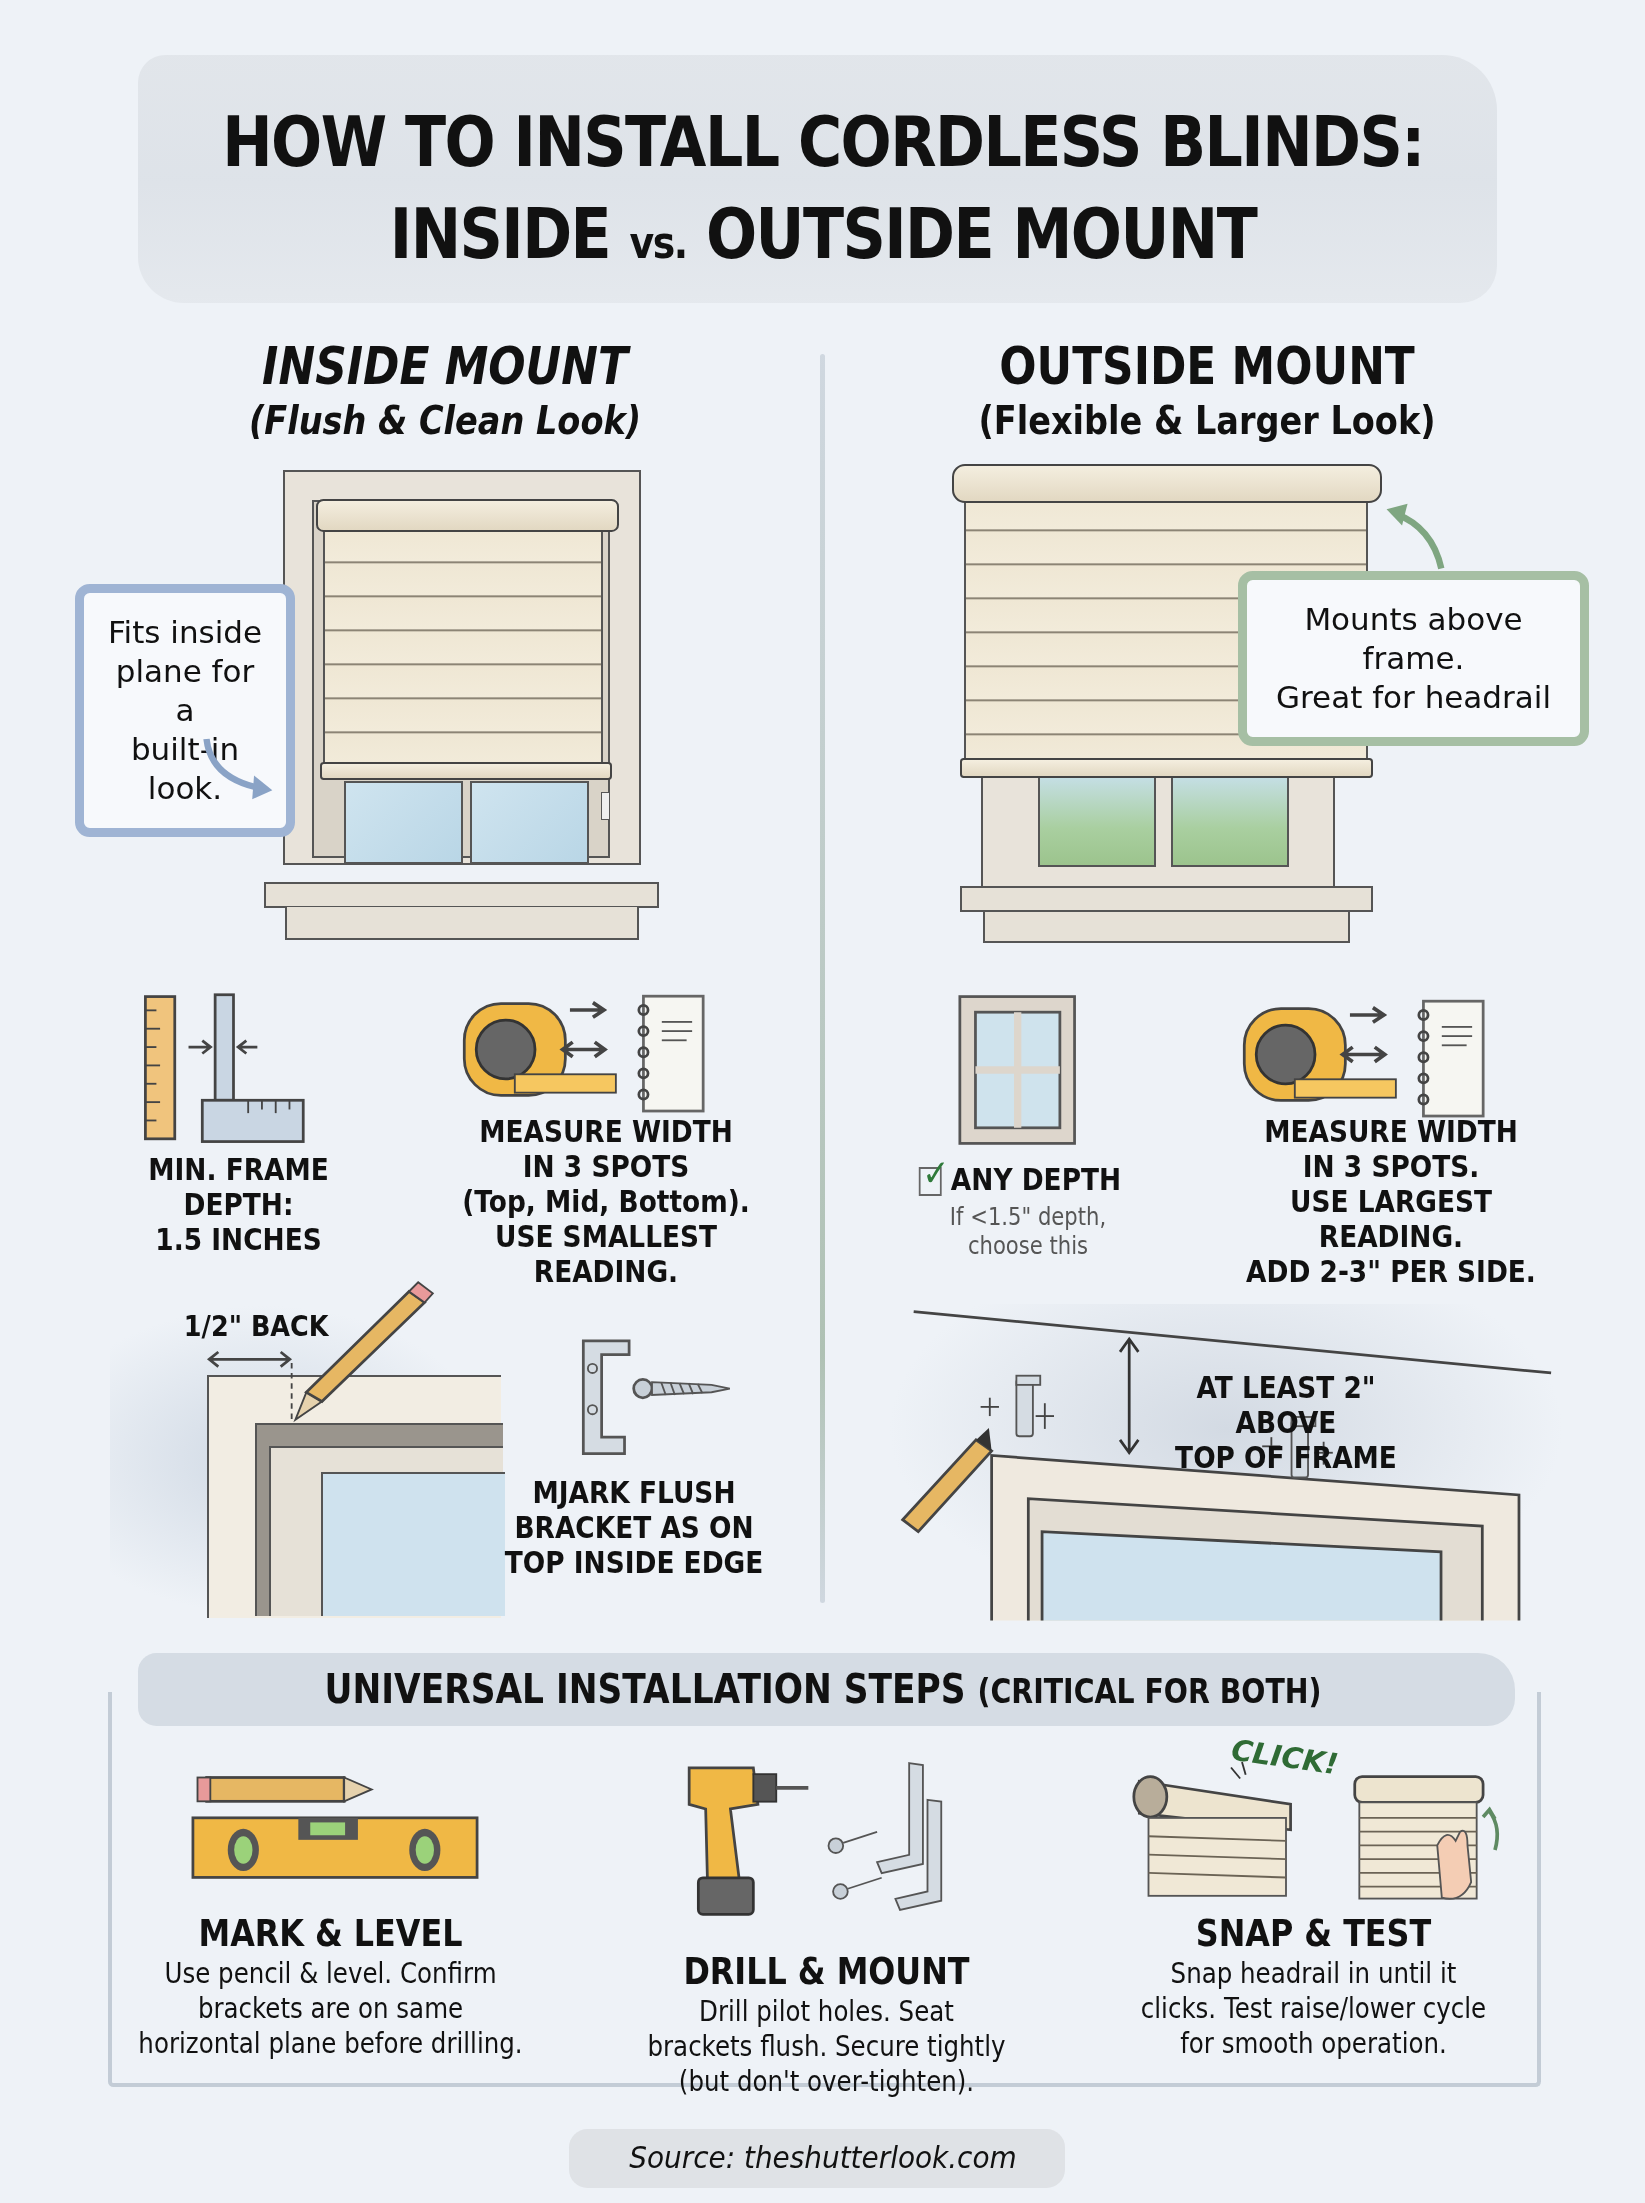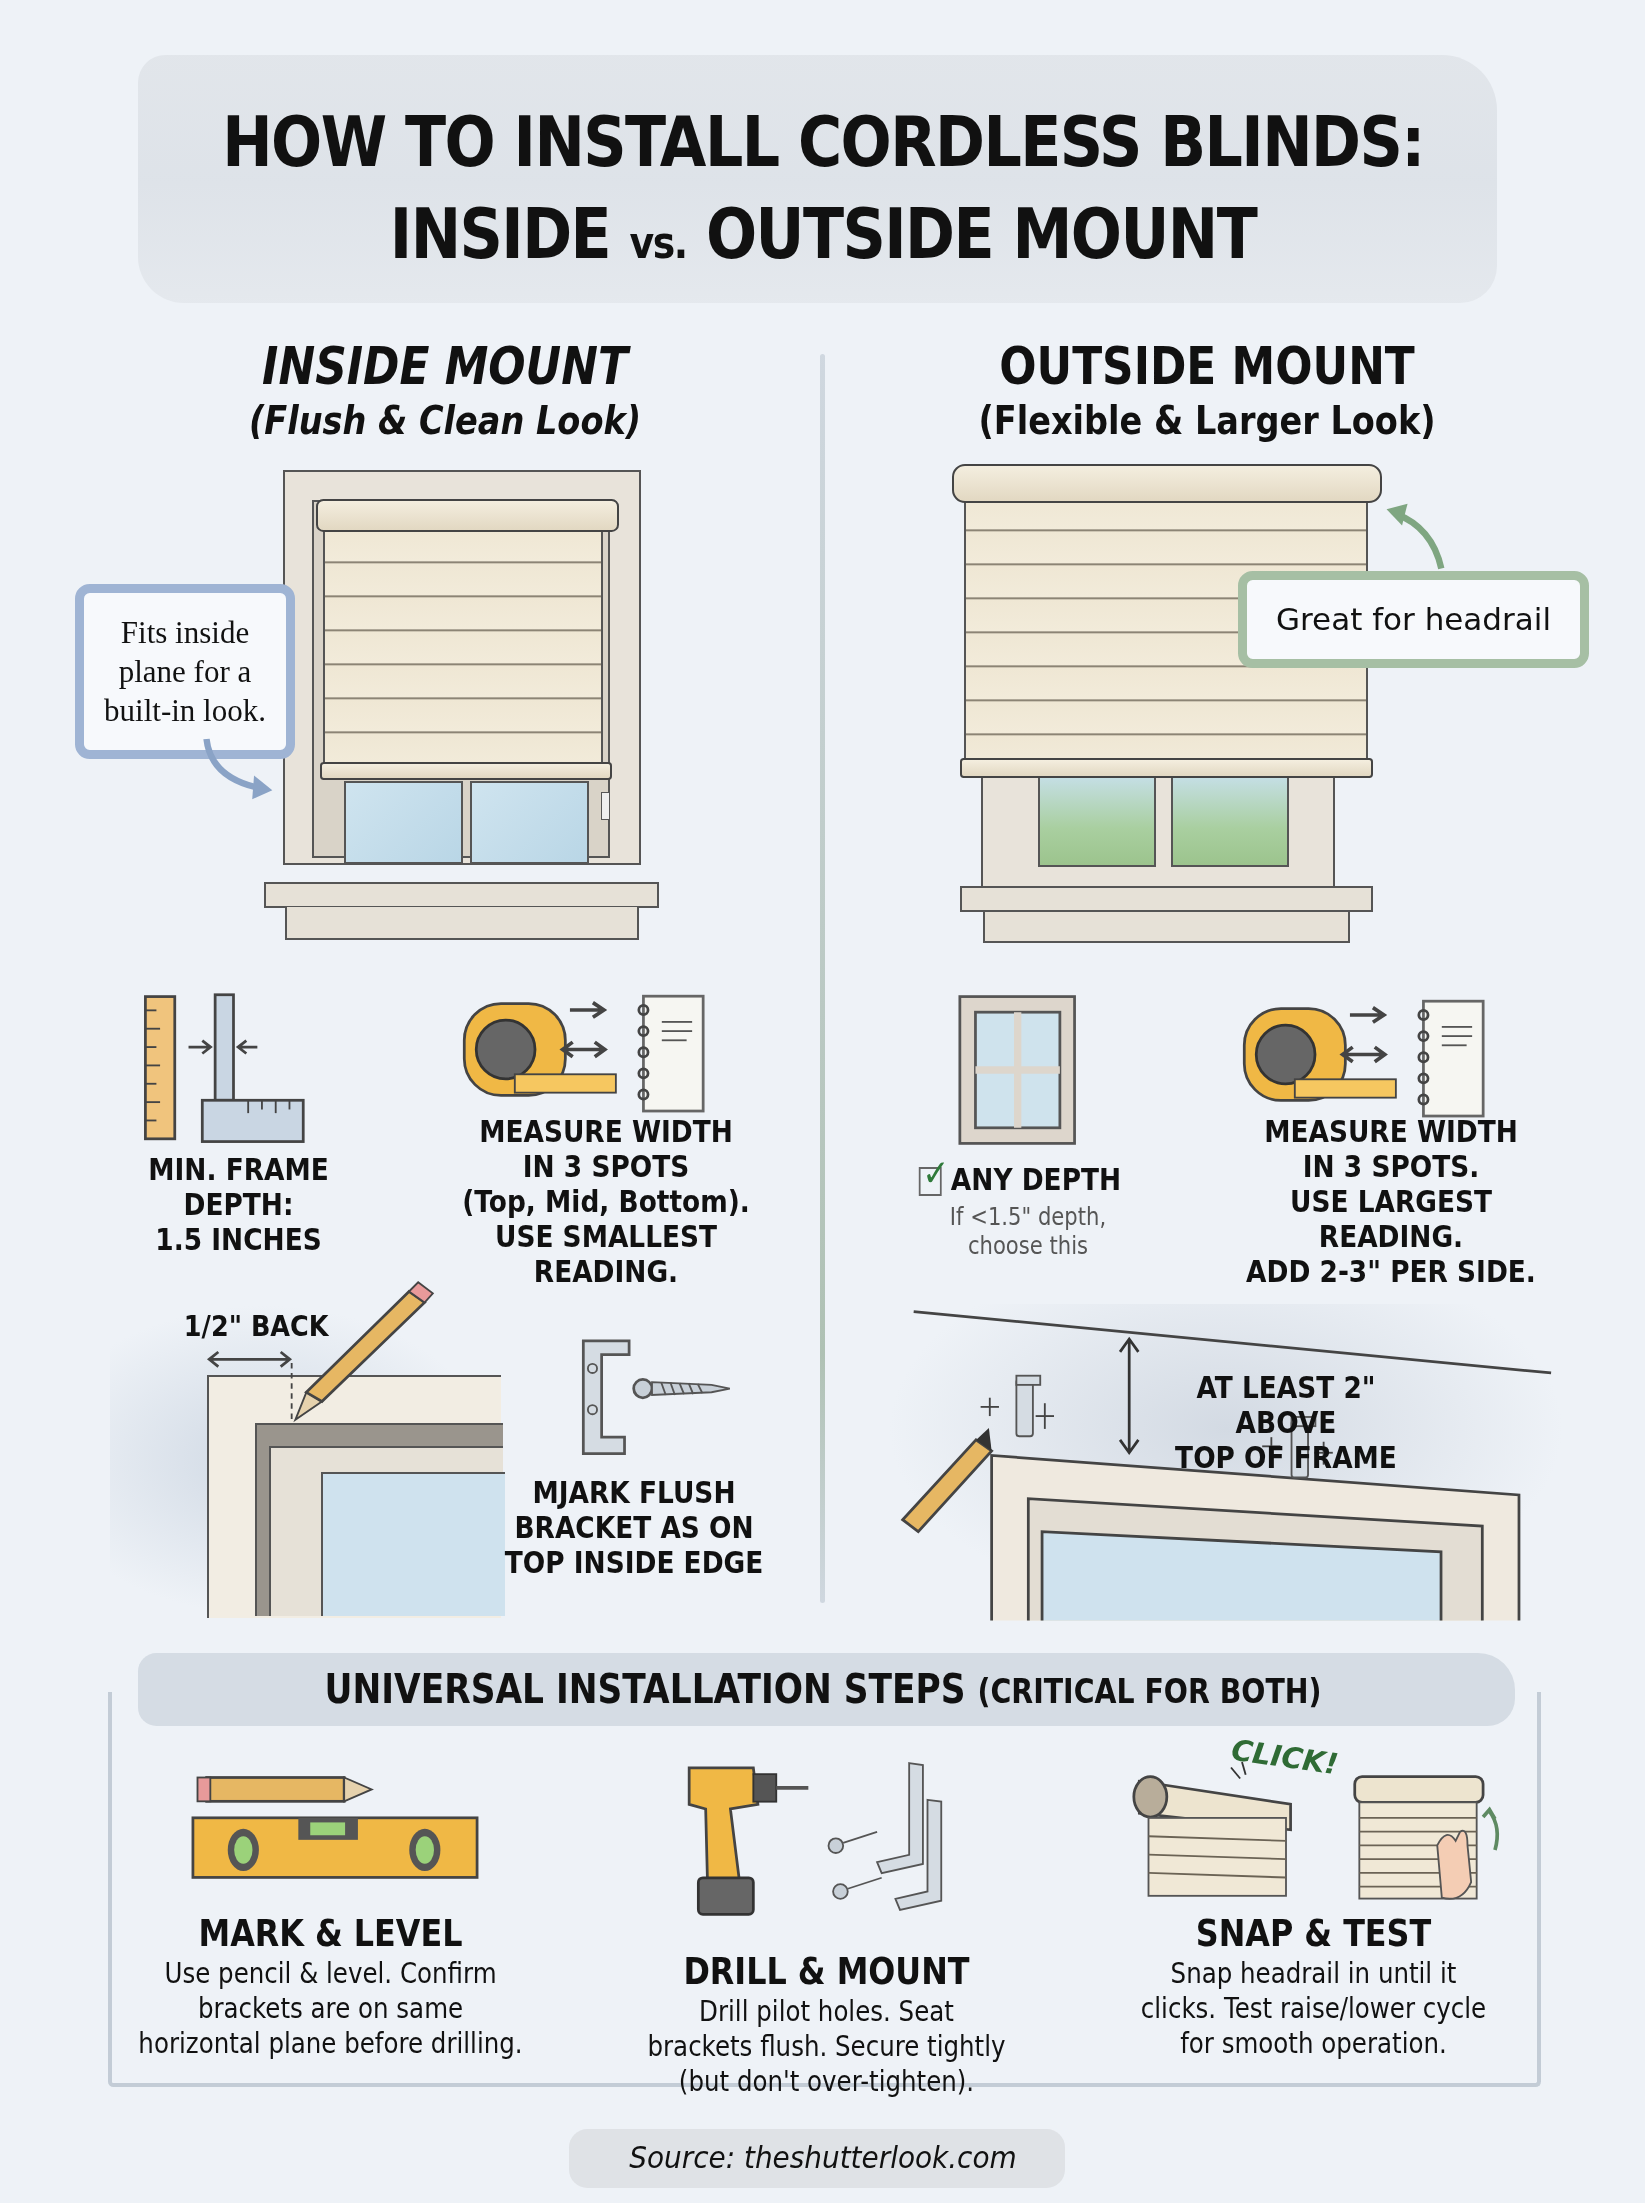--- a/index.html
+++ b/index.html
@@ -91,21 +91,21 @@
   <div class="abs blind" style="left:323px;top:528px;width:280px;height:243px;"></div>
   <div class="abs rail" style="left:316px;top:499px;width:303px;height:33px;"></div>
   <div class="abs rail" style="left:320px;top:762px;width:292px;height:18.4px;border-radius:3.7px;"></div>
   <div class="abs glass" style="left:344px;top:781px;width:119px;height:83px;"></div>
   <div class="abs glass" style="left:470px;top:781px;width:119px;height:83px;"></div>
   <div class="abs" style="left:601px;top:792px;width:9.2px;height:27.5px;border:1.8px solid #555;background:#eee;"></div>
   <div class="abs sill" style="left:264px;top:882px;width:395px;height:26px;"></div>
   <div class="abs sill" style="left:285px;top:907px;width:354px;height:33px;border-top:none;"></div>
 </div>
 
-<div class="abs callout blue" style="left:75px;top:584px;width:220px;font-family:Liberation Serif, serif;">
+<div class="abs callout blue" style="left:75px;top:584px;width:220px;">
   <div>Fits inside</div>
   <div>plane for a</div>
   <div>built-in look.</div>
 </div>
 <svg class="abs" style="left:197px;top:739px;" width="83" height="64" viewBox="0 0 90 70">
   <path d="M10 0 Q15 45 75 55" stroke="#8aa3c6" stroke-width="7" fill="none"></path>
   <path d="M62 40 L82 56 L60 66 Z" fill="#8aa3c6"></path>
 </svg>
 
 <svg class="abs" style="left:138px;top:992px;" width="202" height="156" viewBox="0 0 220 170">
@@ -210,20 +210,21 @@
   <div class="abs rail" style="left:952px;top:464px;width:430px;height:39px;border-radius:13px;"></div>
   <div class="abs rail" style="left:960px;top:758px;width:413px;height:20px;border-radius:3.7px;"></div>
   <div class="abs sill" style="left:960px;top:886px;width:413px;height:26px;"></div>
   <div class="abs sill" style="left:983px;top:912px;width:367px;height:31px;border-top:none;"></div>
 </div>
 <svg class="abs" style="left:1382px;top:500px;" width="73" height="73" viewBox="0 0 80 80">
   <path d="M65 75 Q55 30 15 15" stroke="#7fa681" stroke-width="7" fill="none"></path>
   <path d="M5 10 L28 4 L22 28 Z" fill="#7fa681"></path>
 </svg>
 <div class="abs callout green" style="left:1238px;top:571px;width:351px;">
+  <div>Mounts above frame.</div>
   <div>Great for headrail</div>
 </div>
 
 <svg class="abs" style="left:955px;top:992px;" width="129" height="156" viewBox="0 0 140 170">
   <rect x="5" y="5" width="125" height="160" fill="#ddd6cc" stroke="#555" stroke-width="3"></rect>
   <rect x="22" y="22" width="92" height="126" fill="#cfe3ed" stroke="#555" stroke-width="3"></rect>
   <line x1="68" y1="22" x2="68" y2="148" stroke="#ddd6cc" stroke-width="8"></line>
   <line x1="22" y1="85" x2="114" y2="85" stroke="#ddd6cc" stroke-width="8"></line>
 </svg>
 <div class="abs label" style="left:905px;top:1162px;">

